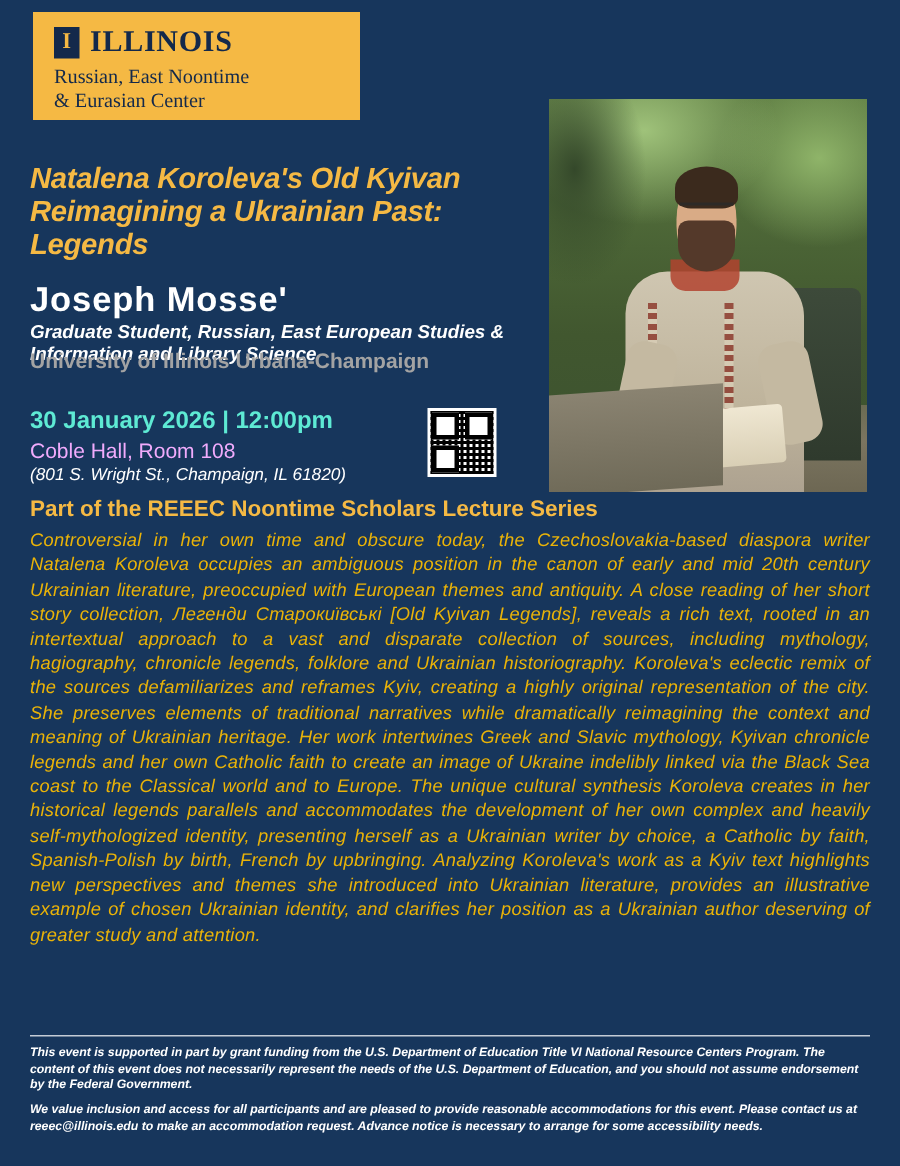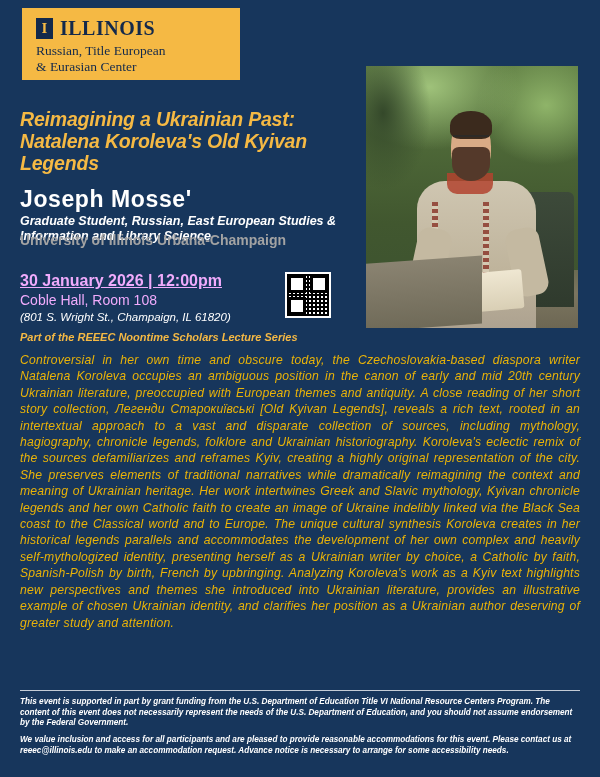--- a/index.html
+++ b/index.html
@@ -269,24 +269,23 @@
     font-size: 14px;
     font-weight: bold;
     line-height: 16px;
   }
 
   
   .when {
     position: absolute;
     left: 20px;
     top: 272px;
-    color: #f0abfc;
+    color: #5eead4;
     font-size: 16px;
     font-weight: bold;
-    text-decoration: underline;
   }
   .where {
     position: absolute;
     left: 20px;
     top: 292px;
     color: #f0abfc;
     font-size: 14px;
   }
   .address {
     position: absolute;
@@ -294,22 +293,21 @@
     top: 311px;
     color: #ffffff;
     font-size: 11.5px;
     font-style: italic;
   }
   .series {
     position: absolute;
     left: 20px;
     top: 331px;
     color: #f5b944;
-    font-size: 11px;
-    font-style: italic;
+    font-size: 15px;
     font-weight: bold;
   }
 
   
   .qr {
     position: absolute;
     left: 285px;
     top: 272px;
     width: 46px;
     height: 46px;
@@ -391,21 +389,21 @@
 <body>
 
 <div class="poster">
 
   <div class="logo-box">
     <div class="logo-row">
       <span class="logo-mark">I</span>
       <span class="logo-word">ILLINOIS</span>
     </div>
     <div class="logo-sub">
-      <div>Russian, Title European</div>
+      <div>Russian, East Noontime</div>
       <div>&amp; Eurasian Center</div>
     </div>
   </div>
 
   <div class="photo-frame">
     <div class="photo">
       <div class="tree-dark"></div>
       <div class="ground"></div>
       <div class="chair"></div>
       <div class="torso"></div>
@@ -417,22 +415,22 @@
       <div class="head"></div>
       <div class="hair"></div>
       <div class="glasses"></div>
       <div class="beard"></div>
       <div class="book"></div>
       <div class="table"></div>
     </div>
   </div>
 
   <div class="title">
+    <div>Natalena Koroleva's Old Kyivan</div>
     <div>Reimagining a Ukrainian Past:</div>
-    <div>Natalena Koroleva's Old Kyivan</div>
     <div>Legends</div>
   </div>
 
   <div class="speaker">Joseph Mosse'</div>
   <div class="speaker-affil">Graduate Student, Russian, East European Studies &amp; Information and Library Science</div>
   <div class="speaker-inst">University of Illinois Urbana-Champaign</div>
 
   <div class="when">30 January 2026 | 12:00pm</div>
   <div class="where">Coble Hall, Room 108</div>
   <div class="address">(801 S. Wright St., Champaign, IL 61820)</div>

